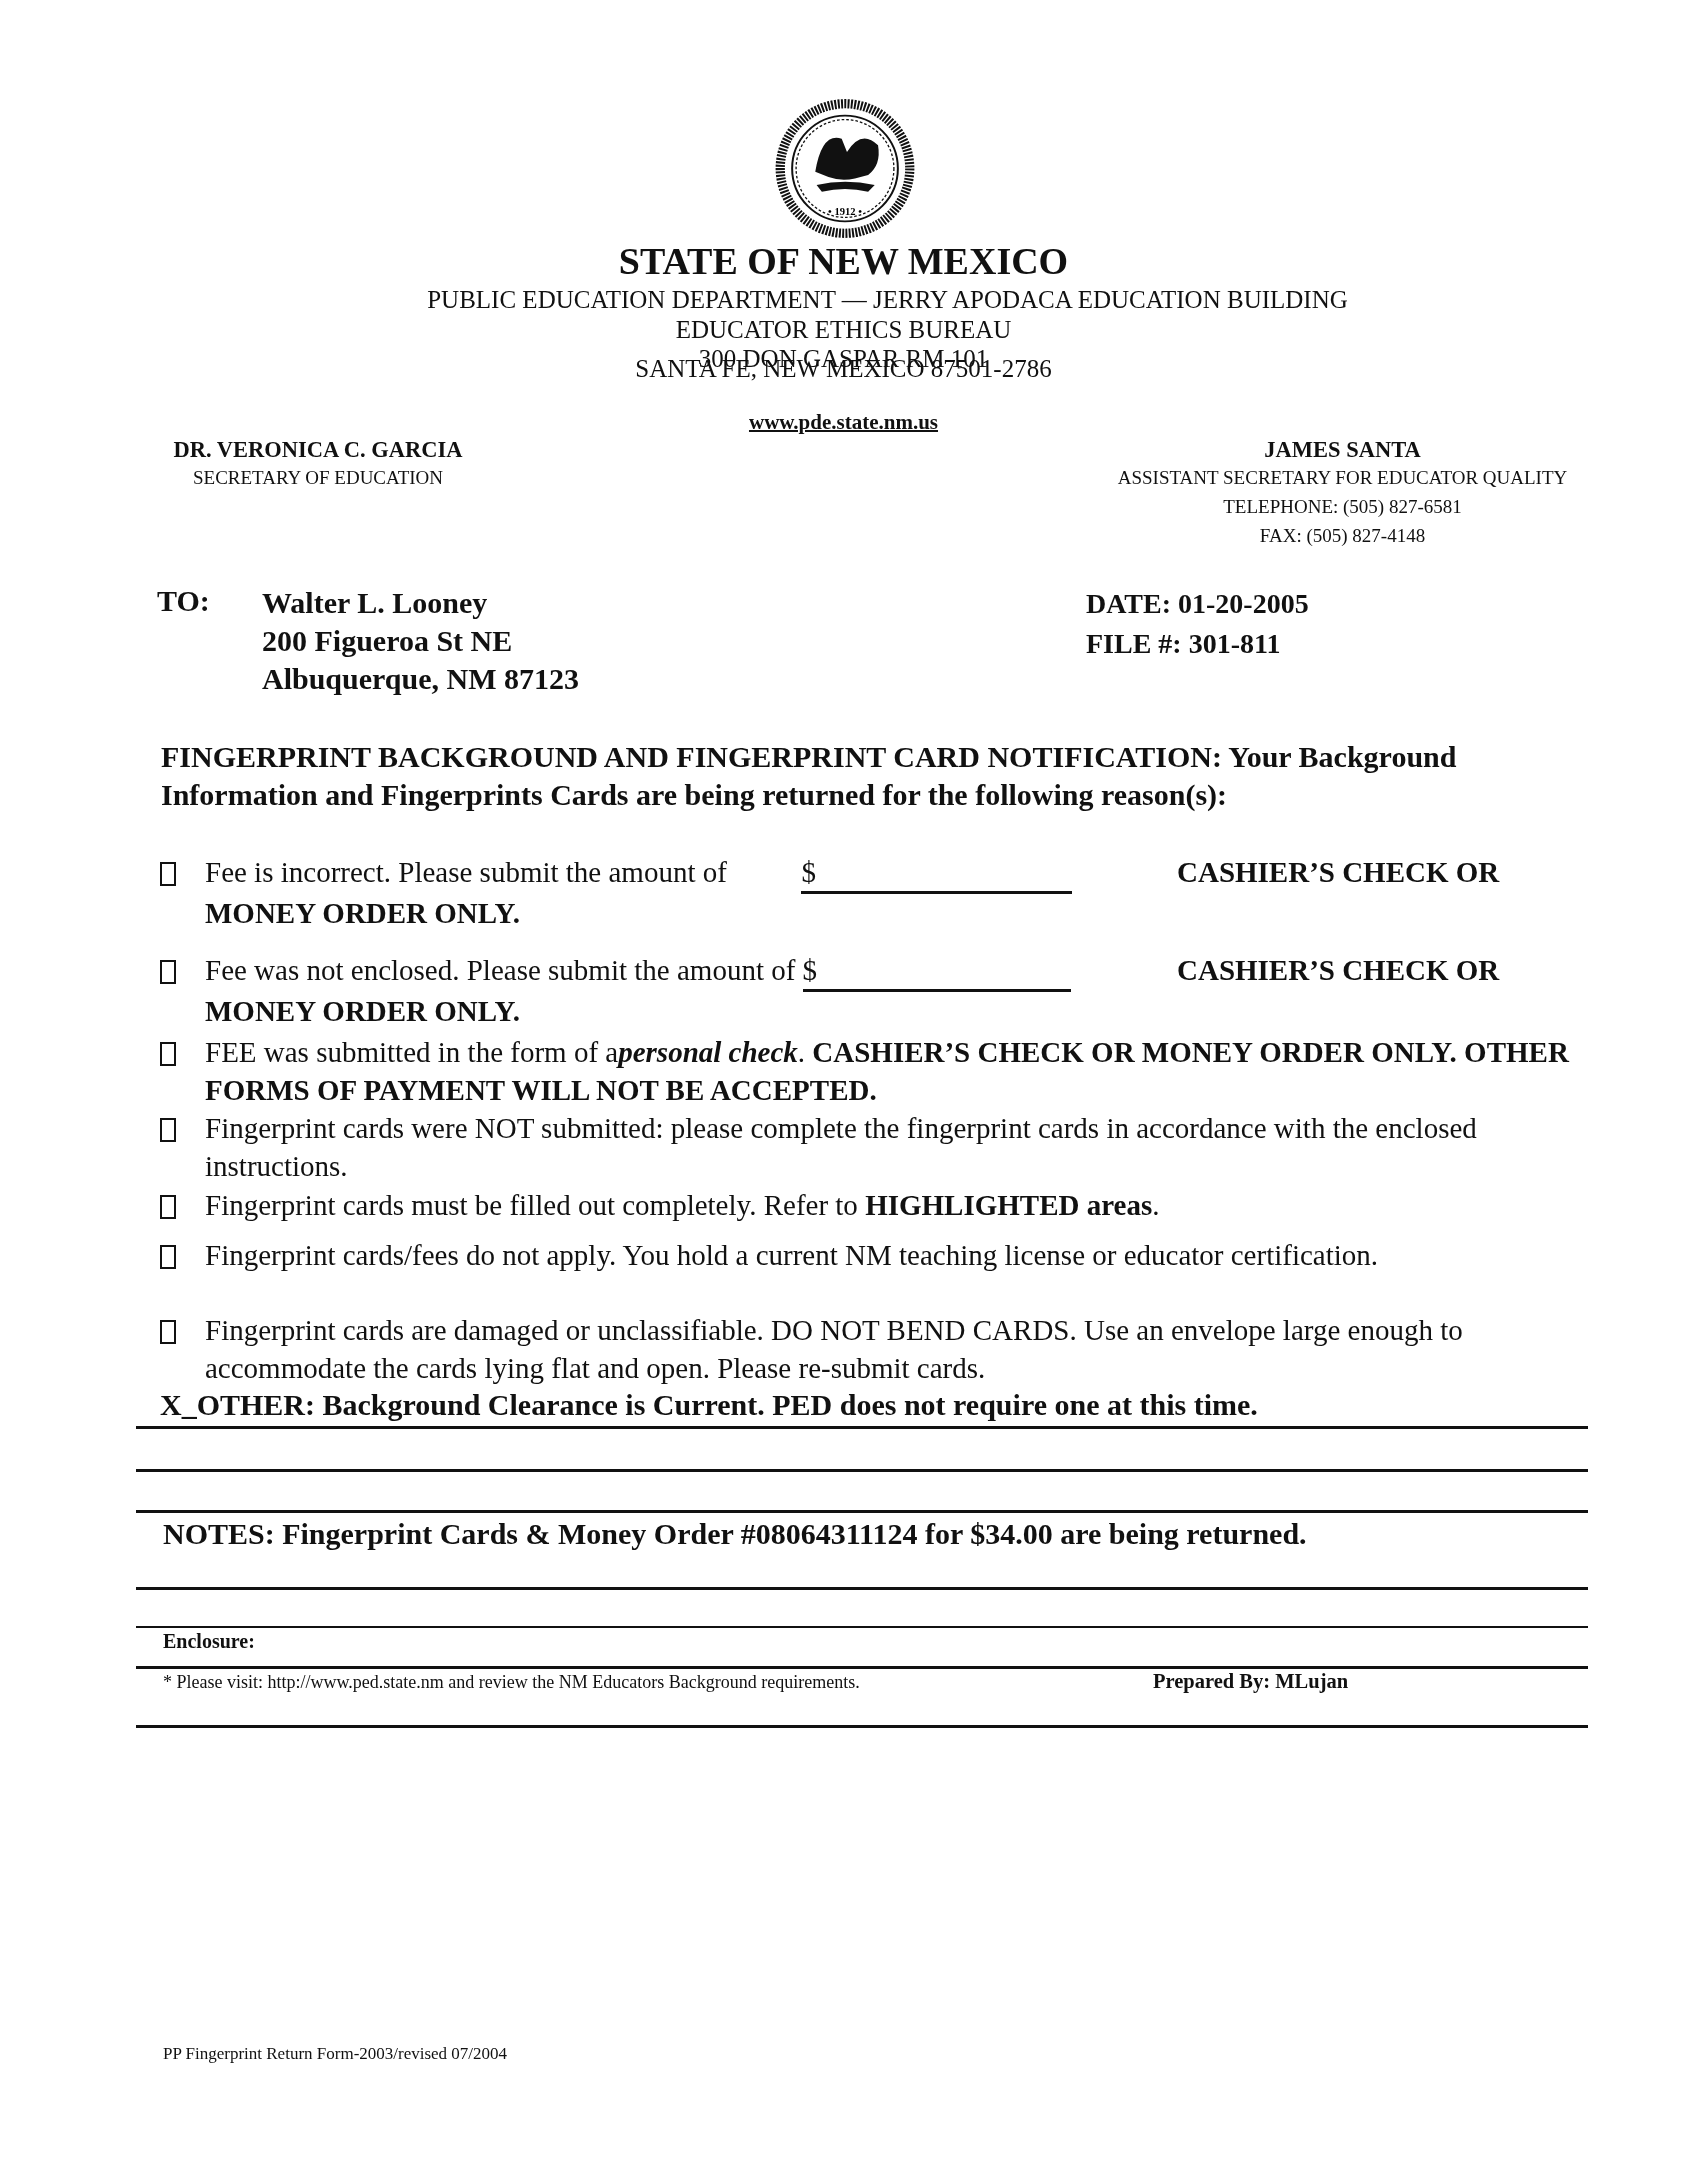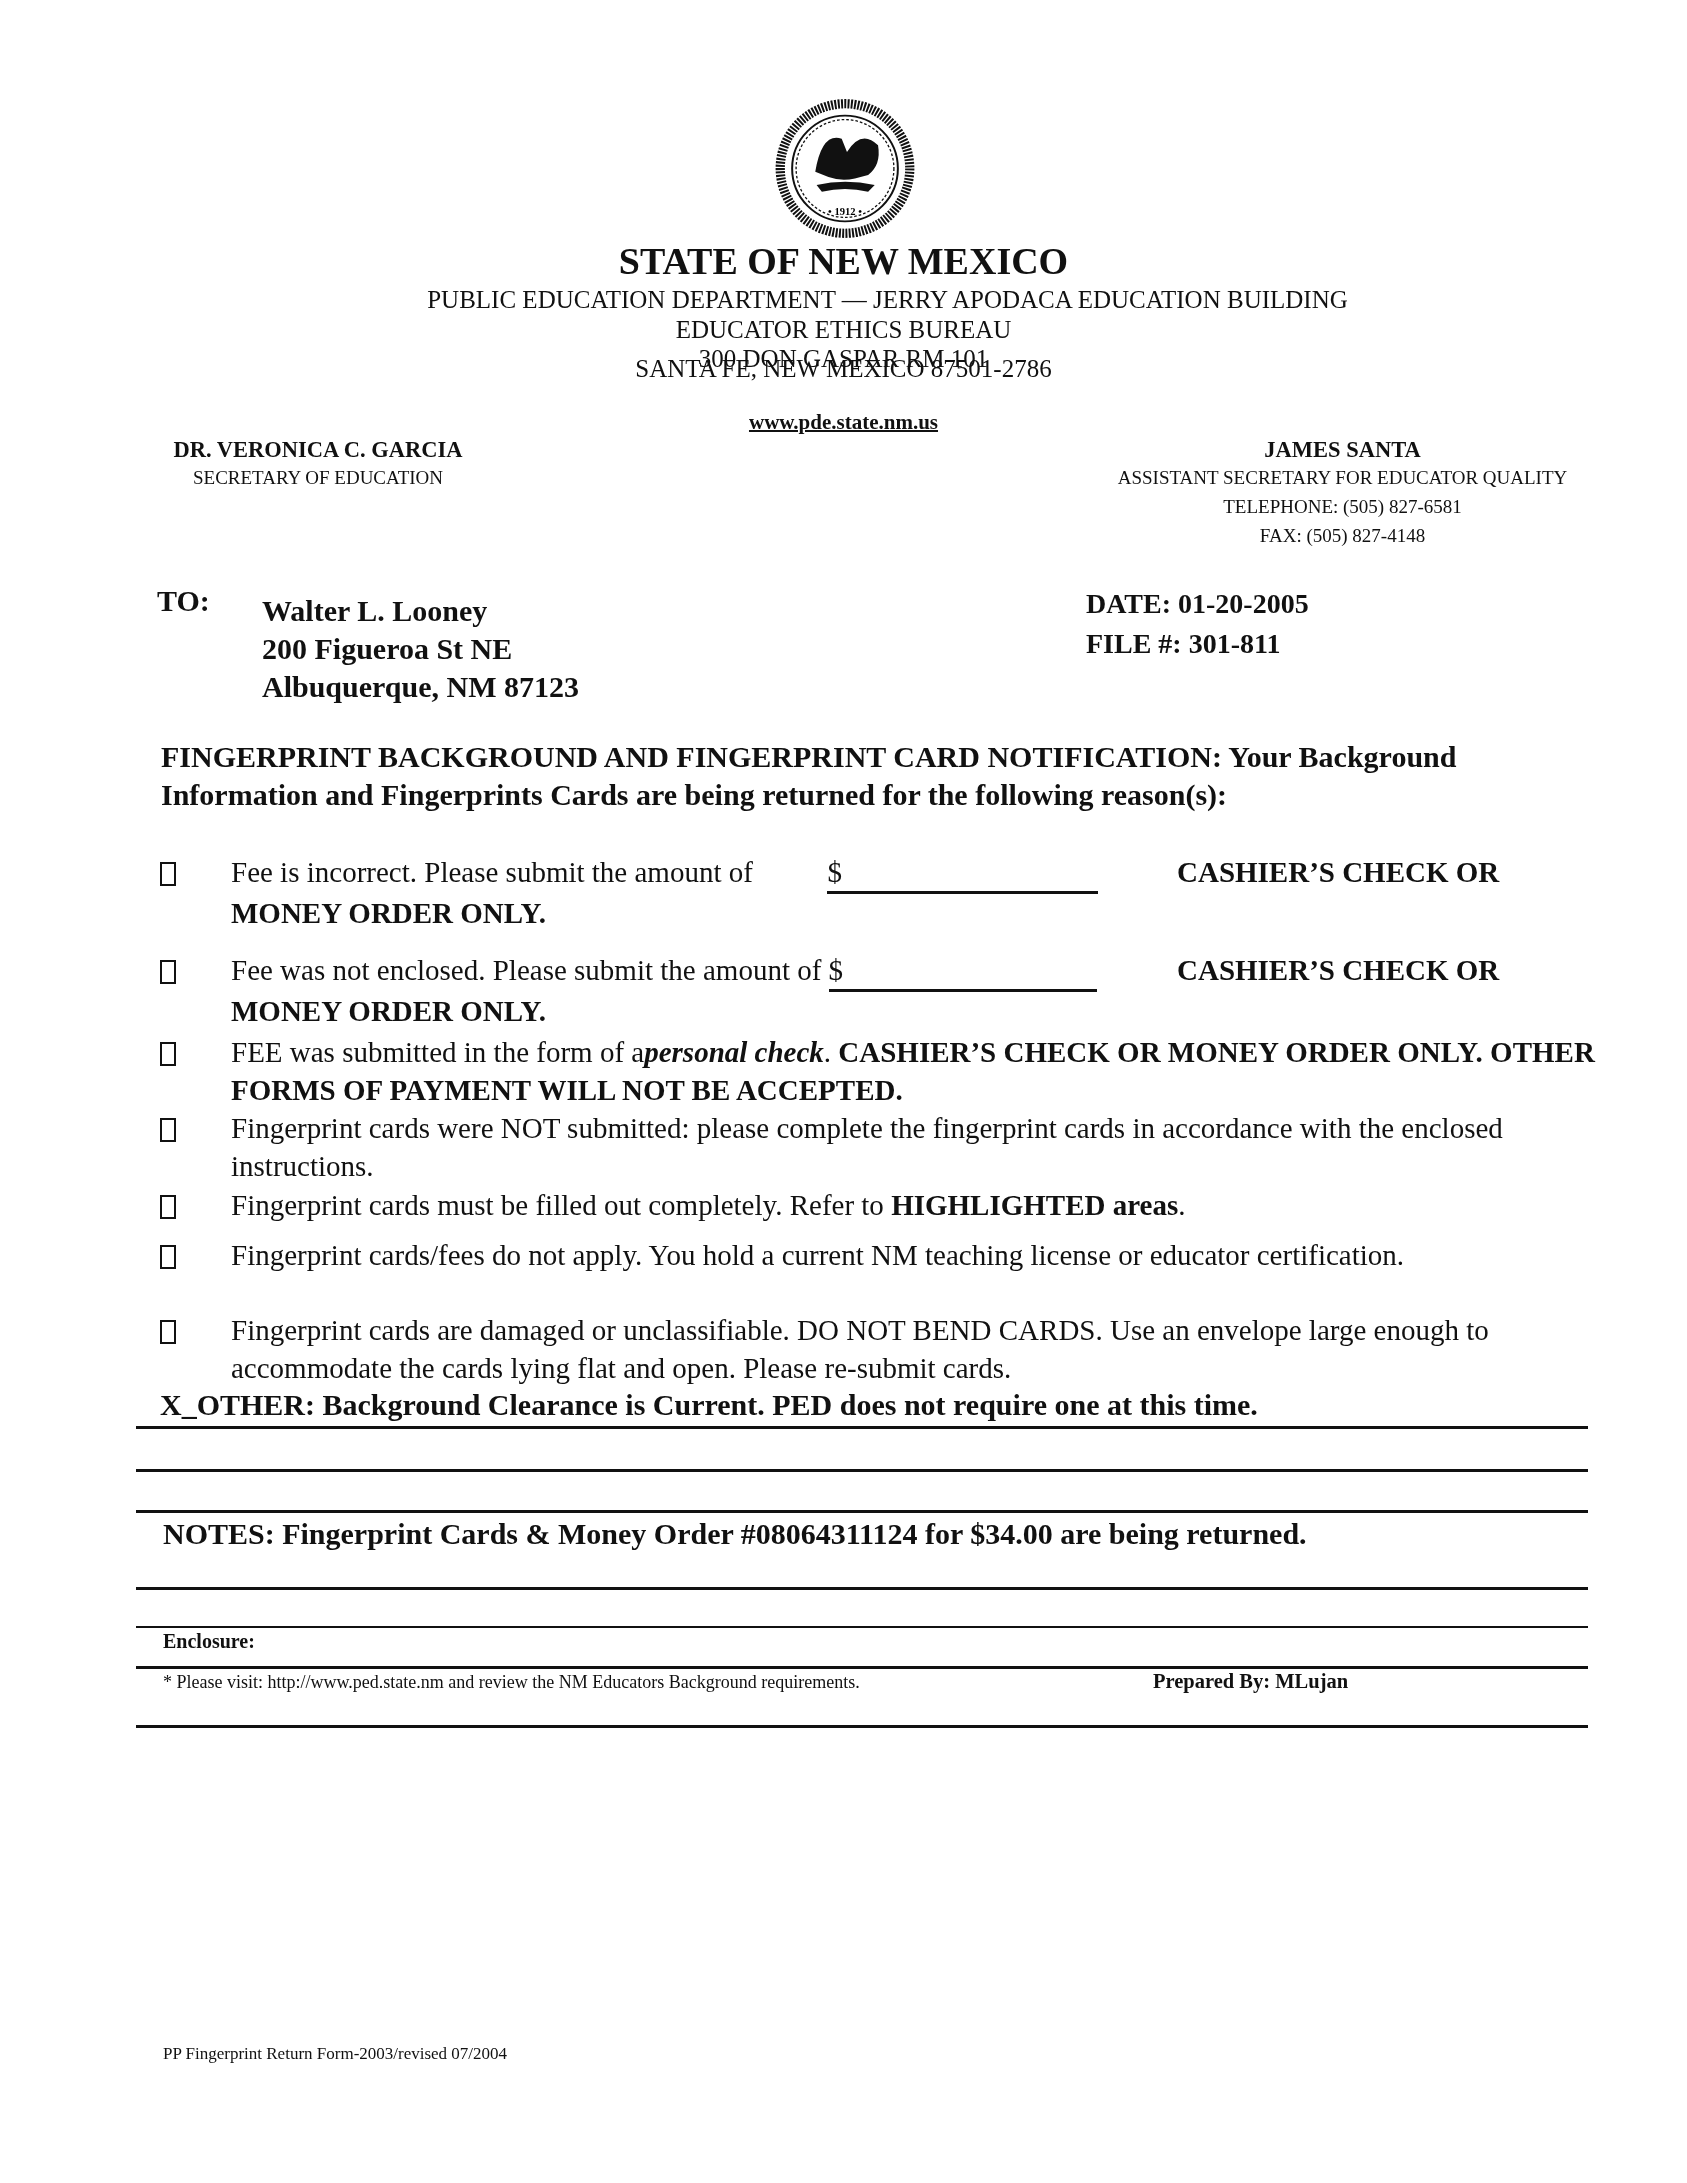--- a/index.html
+++ b/index.html
@@ -22,29 +22,29 @@
   #hdr-url { top: 410px; font-size: 21px; font-weight: bold; text-decoration: underline; text-decoration-thickness: 2px; }
 
   
   #left-off { left: 93px; width: 450px; top: 437px; }
   #right-off { left: 1045px; width: 595px; top: 437px; }
   .off-name { font-size: 22.5px; font-weight: bold; text-align: center; }
   .off-line { font-size: 19px; line-height: 29px; }
 
   
   #to-label { left: 157px; top: 584px; font-size: 30px; font-weight: bold; }
-  #to-block { left: 262px; top: 584px; font-size: 30px; font-weight: bold; line-height: 38px; margin-top: 8px; }
+  #to-block { left: 262px; top: 584px; font-size: 30px; font-weight: bold; line-height: 38px; }
   #date-block { left: 1086px; top: 584px; font-size: 28px; font-weight: bold; line-height: 40px; }
 
   
   #notif { left: 161px; top: 738px; width: 1456px; font-size: 30px; font-weight: bold; line-height: 38px; }
 
   .item { left: 159px; width: 1456px; font-size: 29px; line-height: 38px; }
   .item .box { position: absolute; left: 1.3px; top: 9.3px; width: 12px; height: 20px; border: 2px solid #111; background: #fff; }
-  .item .txt { margin-left: 72px; display: block; }
+  .item .txt { margin-left: 46px; display: block; }
   .blank { display: inline-block; border-bottom: 3.3px solid #111; vertical-align: baseline; }
   .item .cash { position: absolute; left: 1018px; top: 0; font-weight: bold; }
 
   #item1 { top: 853px; }
   #item2 { top: 951px; }
   #item3 { top: 1033px; }
   #item4 { top: 1109px; }
   #item5 { top: 1186px; }
   #item6 { top: 1236px; }
   #item7 { top: 1311px; }

